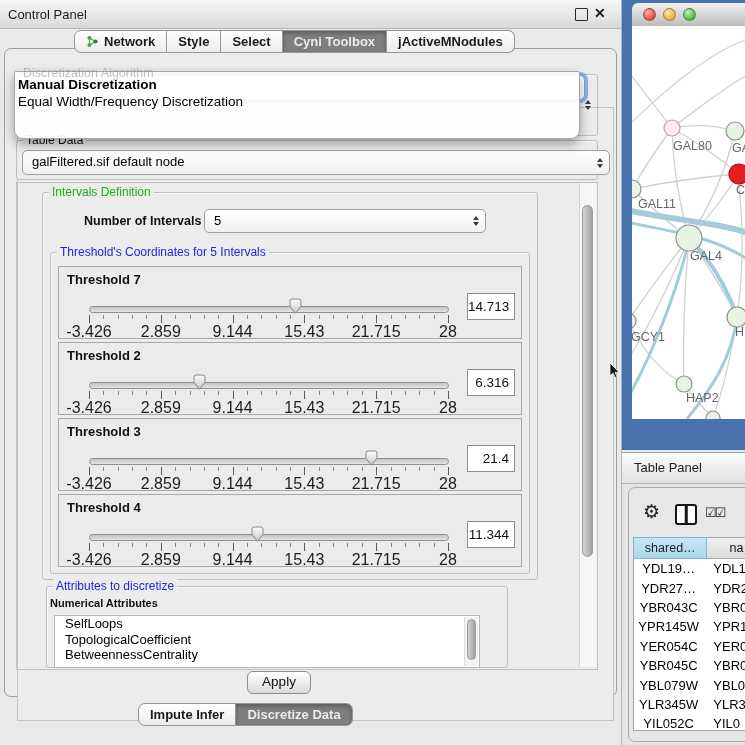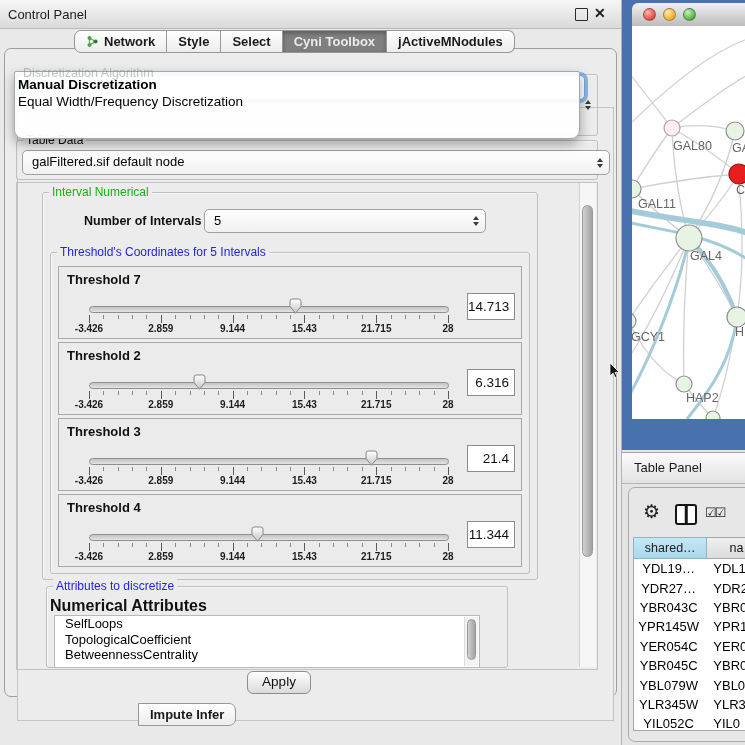--- a/index.html
+++ b/index.html
@@ -60,26 +60,26 @@
   .th-panel{position:absolute;left:58px;width:462px;height:71px;background:#ebebeb;border:1px solid #a8a8a8;}
   .th-label{position:absolute;left:8px;top:5px;font-size:13px;font-weight:bold;}
   .th-track{position:absolute;left:30px;top:39px;width:358px;height:5px;background:linear-gradient(#c3c3c3,#e4e4e4);
             border:1px solid #8f8f8f;border-radius:4px;}
   .th-thumb{position:absolute;top:31px;width:15px;height:17px;}
   .th-ticks{position:absolute;left:30px;top:48px;width:359px;height:8px;}
   .th-ticks i{position:absolute;width:1px;background:#5a5a5a;top:0;}
   .th-ticks i.minor{height:4px;background:#8a8a8a;}
   .th-ticks i.major{height:8px;}
   .th-scale{position:absolute;left:30px;top:56px;width:359px;height:12px;}
-  .th-scale span{position:absolute;transform:translateX(-50%);font-size:10px;font-weight:bold;color:#1d1d1d;white-space:nowrap;}
+  .th-scale span{position:absolute;transform:translateX(-50%);font-size:16px;font-weight:normal;color:#1d1d1d;white-space:nowrap;}
   .th-value{position:absolute;left:408px;top:26px;width:48px;height:27px;background:#fff;border:1px solid #8c8c8c;
             box-sizing:border-box;font-size:13.5px;text-align:right;padding-right:5px;line-height:25px;}
   
   #attr-group{left:46px;top:586px;width:460px;height:80px;}
-  #attr-sublabel{position:absolute;left:50px;top:597px;font-size:16px;font-weight:bold;}
+  #attr-sublabel{position:absolute;left:50px;top:597px;font-size:11px;font-weight:bold;}
   #attr-list{position:absolute;left:54px;top:615px;width:424px;height:51px;background:#fff;border:1px solid #b9b9b9;overflow:hidden;}
   .attr-item{font-size:13px;padding-left:10px;line-height:15.5px;color:#000;}
   #attr-scrollbar{position:absolute;right:1px;top:1px;width:13px;height:49px;background:#f3f3f3;border-left:1px solid #ddd;}
   #attr-scrollbar .vsb-thumb{left:2px;top:2px;width:9px;height:41px;}
   #apply-btn{position:absolute;left:247px;top:671px;width:62px;height:21px;border-radius:6px;
              background:linear-gradient(#ffffff,#dadada);border:1px solid #8d8d8d;font-size:13.5px;text-align:center;line-height:19px;}
   
   #cursor{position:absolute;left:609px;top:363px;z-index:9;}
   
   #net-window{position:absolute;left:622px;top:0;width:130px;height:450px;background:#4772ae;}
@@ -187,21 +187,21 @@
           <span class="down"></span>
         </span>
     </div>
 
     <div id="scroll-region"></div>
     <div id="v-scrollbar" class="vsb-track">
       <div class="vsb-thumb"></div>
     </div>
 
     <div id="interval-group" class="groupbox">
-      <span class="group-label lbl-green">Interval Numerical</span>
+      <span class="group-label lbl-green">Intervals Definition</span>
     </div>
     <div id="noi-label">Number of Intervals</div>
     <div id="noi-spinner" class="combo">
       <span class="val">5</span>
       <span class="stepper">
           <span class="up"></span>
           <span class="down"></span>
         </span>
     </div>
     <div id="thresholds-group" class="groupbox">
@@ -399,20 +399,23 @@
       <div id="attr-scrollbar" class="vsb-track">
         <div class="vsb-thumb"></div>
       </div>
     </div>
 
     <div id="apply-btn">Apply</div>
 
     <div id="bottom-tabs" class="tabbar">
         <div class="tab">
           <span>Impute Infer</span>
+        </div>
+        <div class="tab active">
+          <span>Discretize Data</span>
         </div>
       </div>
 
     <svg id="cursor" width="11" height="15" viewBox="0 0 11 15">
       <path d="M1,0 L10,9 L6,9.4 L8.2,13.6 L6.2,14.5 L4.2,10.2 L1,12.8 Z" fill="#111" stroke="#fff" stroke-width="0.8"></path>
     </svg>
   </div>
 
   <div id="net-window">
     <div id="net-titlebar">

